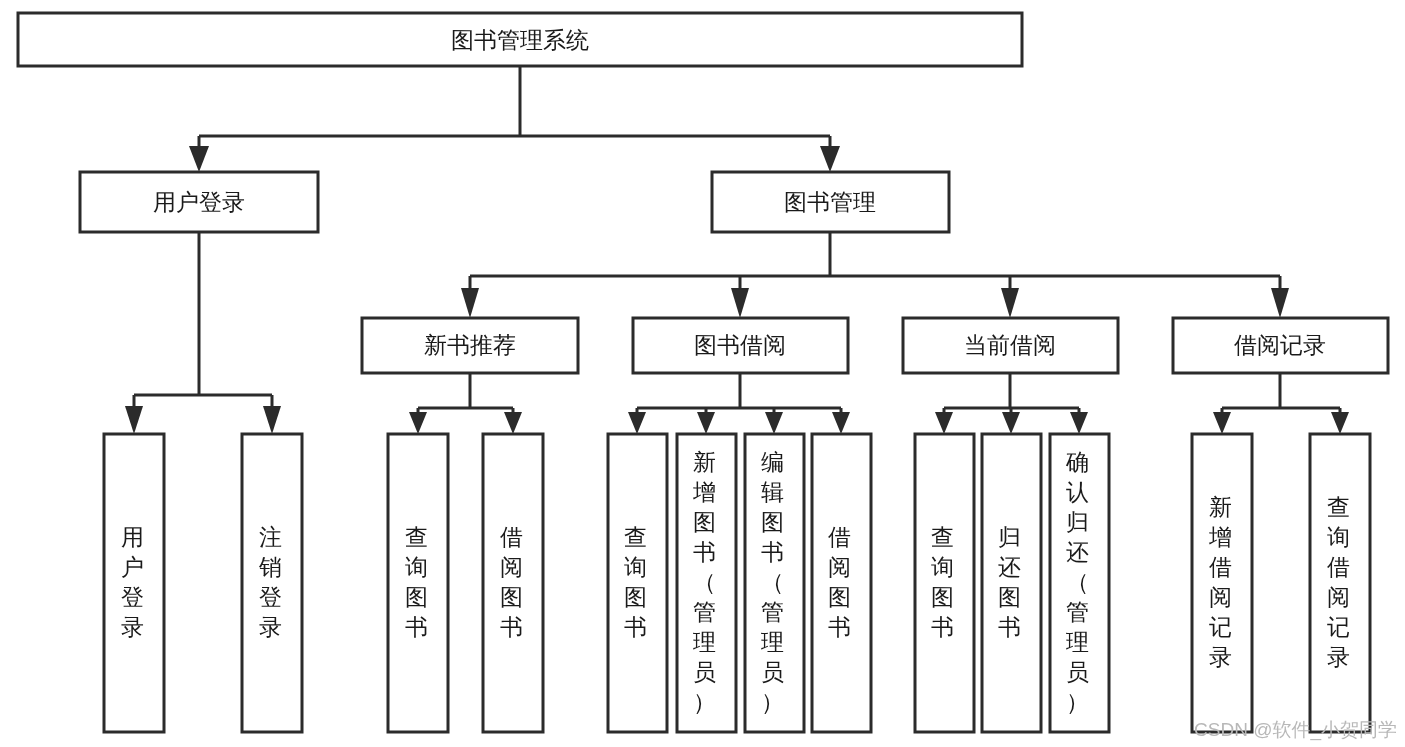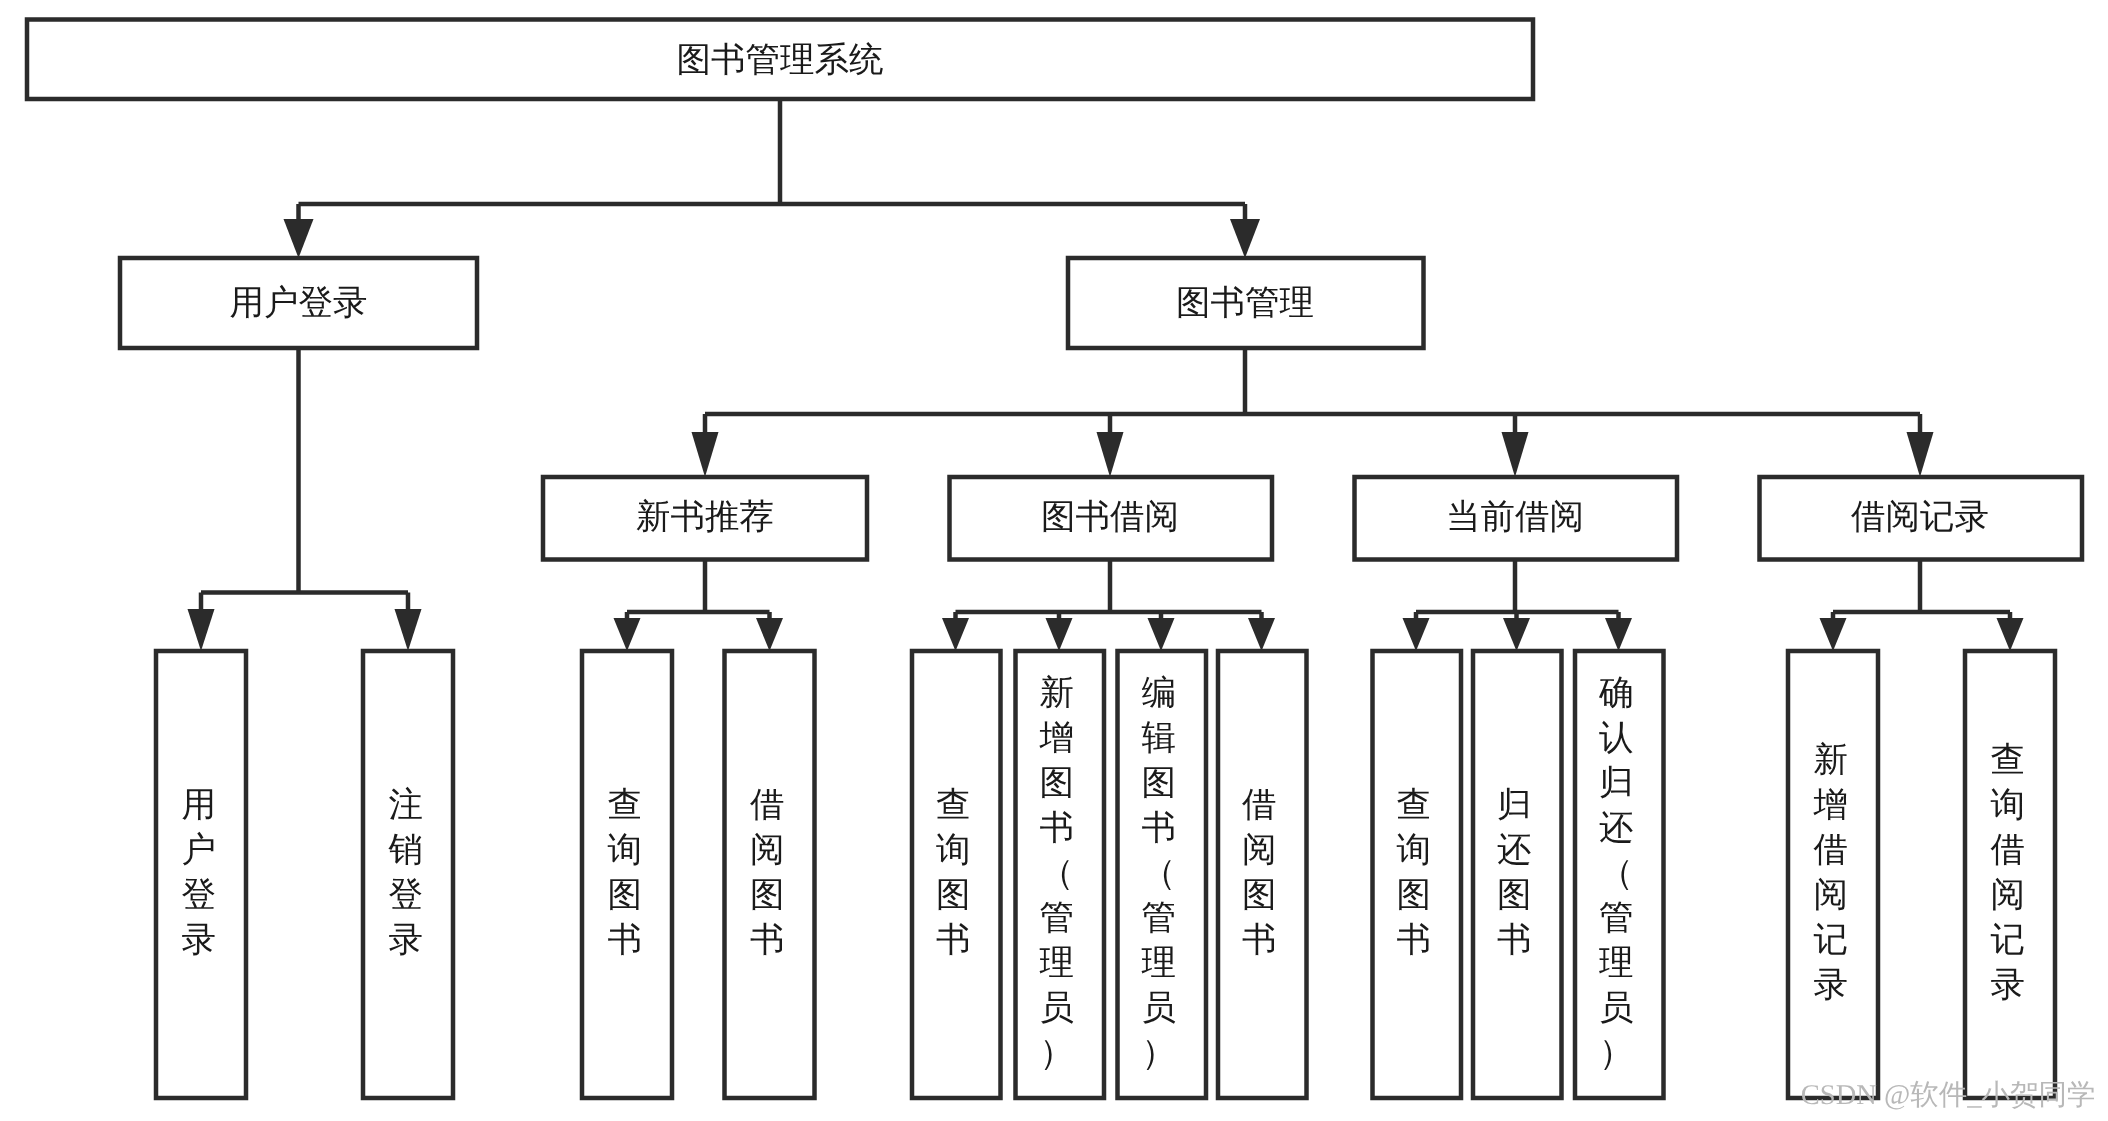--- a/index.html
+++ b/index.html
@@ -18,21 +18,21 @@
     dominant-baseline:middle;text-anchor:middle;
   }
   .leaf-label{
     font-family:"DejaVu Sans","Liberation Sans",sans-serif;
     font-size:23px;fill:#1a1a1a;
     dominant-baseline:middle;text-anchor:middle;
     letter-spacing:3px;
   }
   .watermark{
     position:absolute;right:8px;bottom:4px;
-    font-family:Liberation Serif, serif;
+    font-family:Liberation Sans, sans-serif;
     font-size:19px;color:#b8b8b8;white-space:nowrap;
     pointer-events:none;user-select:none;
   }
 </style>
 </head>
 <body>
 
 <svg id="diagram" viewBox="0 0 1405 747" xmlns="http://www.w3.org/2000/svg">
 
   <g>

